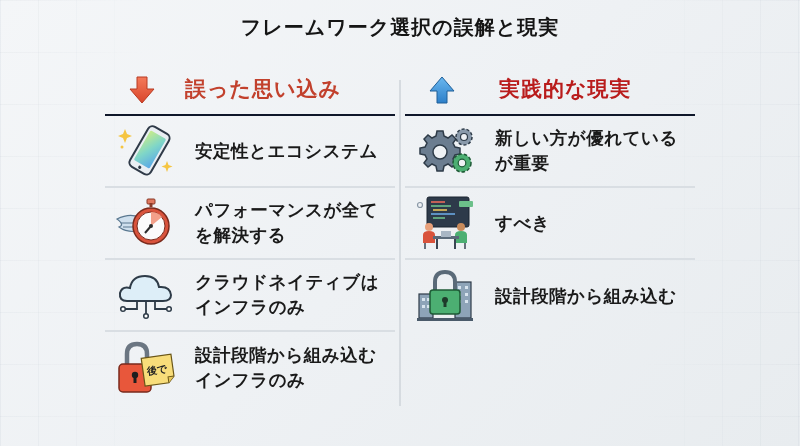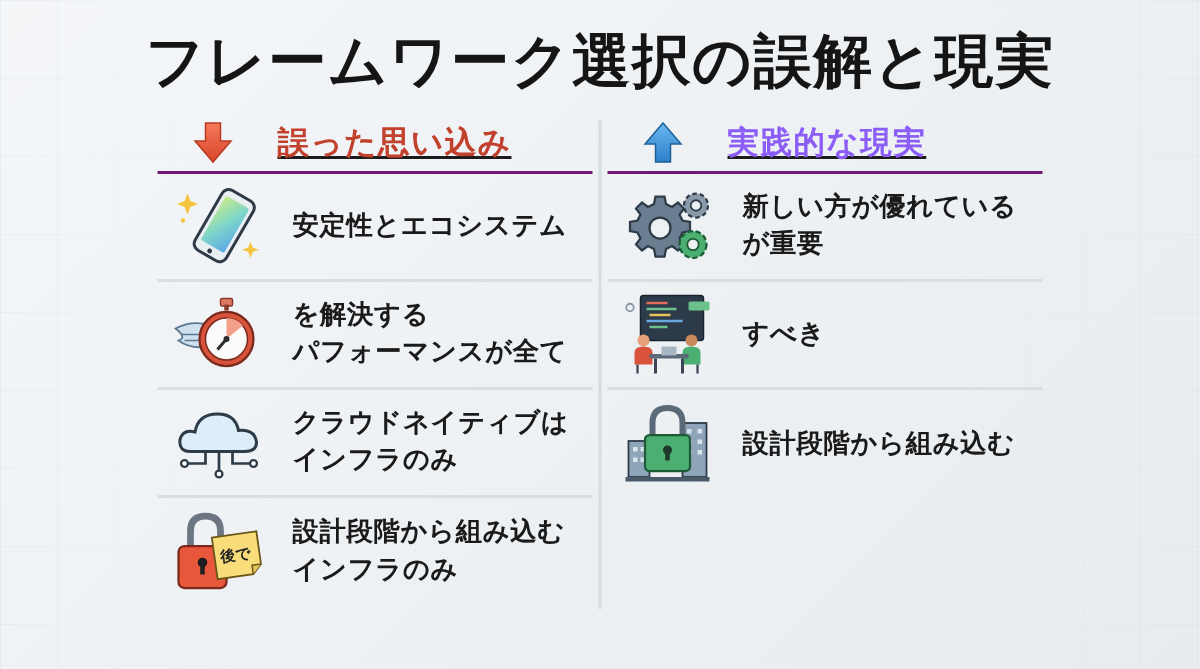--- a/index.html
+++ b/index.html
@@ -14,35 +14,34 @@
     position: absolute; inset: 0; pointer-events: none;
     background-image:
       linear-gradient(to right, rgba(180,190,200,0.18) 1px, transparent 1px),
       linear-gradient(to bottom, rgba(180,190,200,0.14) 1px, transparent 1px);
     background-size: 38px 52px;
     -webkit-mask-image: linear-gradient(90deg, rgba(0,0,0,0.8) 0%, rgba(0,0,0,0) 18%, rgba(0,0,0,0) 80%, rgba(0,0,0,0.8) 100%);
     mask-image: linear-gradient(90deg, rgba(0,0,0,0.8) 0%, rgba(0,0,0,0) 18%, rgba(0,0,0,0) 80%, rgba(0,0,0,0.8) 100%);
   }
   .title {
     position: absolute; top: 14px; left: 0; width: 800px;
-    text-align: center; font-size: 39px; font-weight: bold; letter-spacing: 1px;
+    text-align: center; font-size: 20px; font-weight: bold; letter-spacing: 1px;
     color: #151515;
   }
   .col { position: absolute; top: 75px; width: 290px; }
   .col.left { left: 105px; }
   .col.right { left: 405px; }
   .col-header {
-    height: 41px; display: flex; align-items: center;
-    border-bottom: 2px solid #701a75;
-    text-decoration: underline;
+    height: 41px; display: flex; 
+    border-bottom: 2px solid #0f172a;
   }
   .col-header .arrow { width: 30px; height: 30px; margin-left: 22px; margin-right: 28px; }
   .col-header .label { font-size: 21px; font-weight: bold; letter-spacing: 1px; }
   .left .col-header .label { color: #c2412d; }
-  .right .col-header .label { color: #8b5cf6; }
+  .right .col-header .label { color: #b91c1c; margin-left: 14px; }
   .row {
     height: 72px; display: flex; align-items: center;
     border-bottom: 2px solid #d9dee3;
   }
   .row:last-child { border-bottom: none; }
   .row .icon { width: 62px; height: 56px; margin-left: 10px; margin-right: 18px; flex: 0 0 auto; }
   .row .text { font-size: 17.5px; font-weight: bold; line-height: 25px; color: #1a1a1a; letter-spacing: 0.5px; }
   .vdivider {
     position: absolute; left: 399px; top: 80px; width: 2px; height: 326px;
     background: #d6dbe0;
@@ -100,22 +99,22 @@
       <path d="M6 28 L22 28 M8 32 L22 32" stroke="#5a7890" stroke-width="1"></path>
       <rect x="32" y="4" width="8" height="5" rx="1" fill="#e0785f" stroke="#8a3a28" stroke-width="1"></rect>
       <rect x="34.5" y="8" width="3" height="4" fill="#8a3a28"></rect>
       <circle cx="36" cy="31" r="18" fill="#d9533c" stroke="#7a2a1c" stroke-width="1.5"></circle>
       <circle cx="36" cy="31" r="14" fill="#fbfbfb" stroke="#7a2a1c" stroke-width="1"></circle>
       <path d="M36 31 L36 17 A14 14 0 0 1 47 22 Z" fill="#f3a08a"></path>
       <line x1="36" y1="31" x2="30" y2="38" stroke="#2c2c2c" stroke-width="2"></line>
       <circle cx="36" cy="31" r="2" fill="#2c2c2c"></circle>
     </svg>
     <div class="text">
+      <div>パフォーマンスが全て</div>
       <div>を解決する</div>
-      <div>パフォーマンスが全て</div>
     </div>
   </div>
 
   <div class="row">
     <svg class="icon" viewBox="0 0 62 56">
       <path d="M12 34 Q4 34 5 26 Q7 19 15 21 Q17 9 30 9 Q42 9 44 20 Q55 19 56 28 Q56 34 48 34 Z" fill="#ddeef8" stroke="#2e3b48" stroke-width="2"></path>
       <path d="M22 34 V42 H10 M31 34 V48 M40 34 V42 H52" fill="none" stroke="#2e3b48" stroke-width="1.8"></path>
       <circle cx="8" cy="42" r="2.3" fill="#fff" stroke="#2e3b48" stroke-width="1.5"></circle>
       <circle cx="31" cy="49" r="2.3" fill="#fff" stroke="#2e3b48" stroke-width="1.5"></circle>
       <circle cx="54" cy="42" r="2.3" fill="#fff" stroke="#2e3b48" stroke-width="1.5"></circle>

